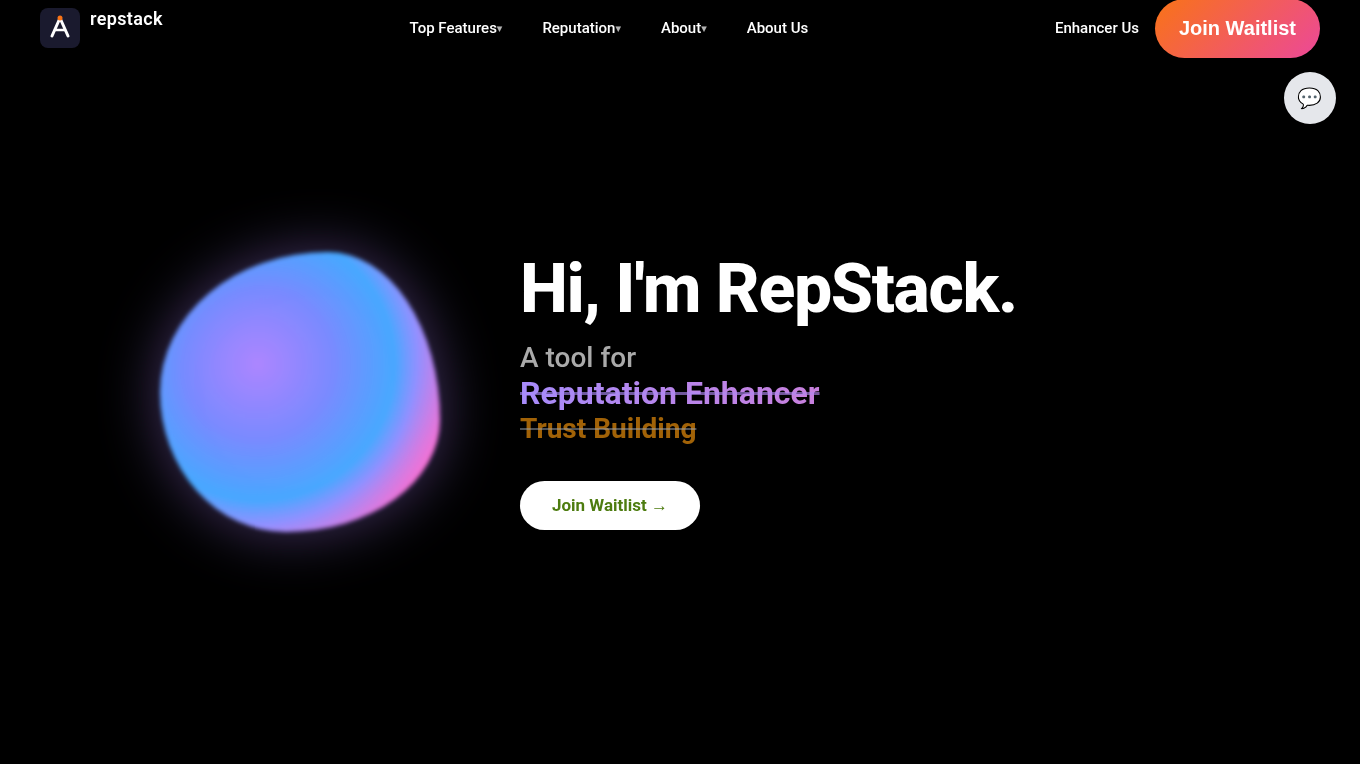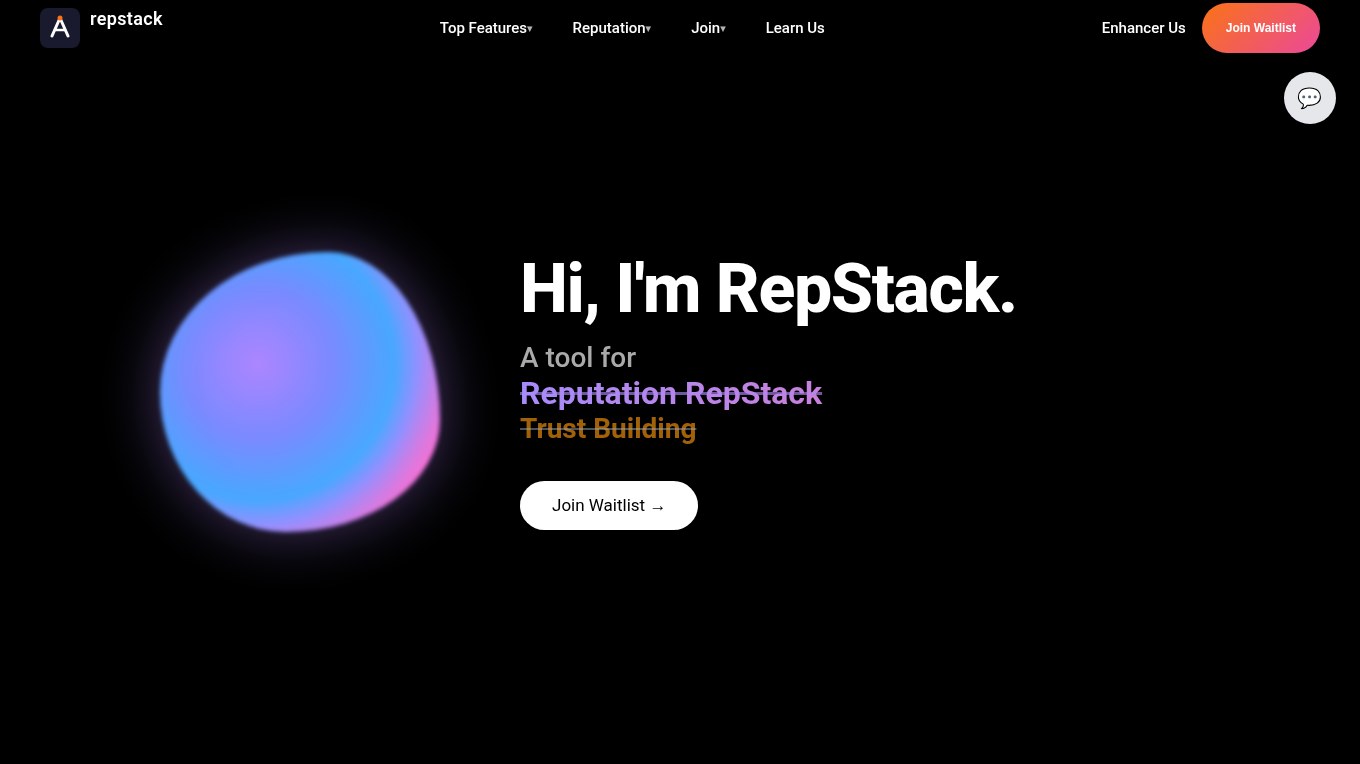--- a/index.html
+++ b/index.html
@@ -82,21 +82,21 @@
       cursor: pointer;
       text-decoration: none;
     }
 
     .join-btn {
       background: linear-gradient(135deg, #f97316, #ec4899);
       color: #fff;
       border: none;
       border-radius: 999px;
       padding: 18px 24px;
-      font-size: 12px;
+      font-size: 20px;
       font-weight: 600;
       cursor: pointer;
       white-space: nowrap;
     }
 
     
     .hero {
       min-height: 100vh;
       background: #000;
       display: flex;
@@ -185,26 +185,26 @@
 
     .hero-cta {
       margin-top: 36px;
     }
 
     .hero-btn {
       display: inline-flex;
       align-items: center;
       gap: 8px;
       background: #fff;
-      color: #000000;
+      color: #4d7c0f;
       border: none;
       border-radius: 999px;
       padding: 14px 32px;
       font-size: 17px;
-      font-weight: 400;
+      font-weight: 700;
       cursor: pointer;
       text-decoration: none;
       transition: background 0.15s;
     }
 
     
     .chat-bubble {
       position: fixed;
       top: 72px;
       right: 24px;
@@ -239,25 +239,25 @@
   <div class="nav-links">
     <a class="nav-link" href="#">
       <span>Top Features</span>
       <span class="chevron">▾</span>
     </a>
     <a class="nav-link" href="#">
       <span>Reputation</span>
       <span class="chevron">▾</span>
     </a>
     <a class="nav-link" href="#">
-      <span>Join</span>
+      <span>About</span>
       <span class="chevron">▾</span>
     </a>
     <a class="nav-link" href="#">
-      <span>Learn Us</span>
+      <span>About Us</span>
     </a>
   </div>
 
   <div class="nav-right">
     <a class="contact-link" href="#">Enhancer Us</a>
     <button class="join-btn">Join Waitlist</button>
   </div>
 </nav>
 
 <div class="chat-bubble">
@@ -268,21 +268,21 @@
   <div class="hero-content">
     <div class="blob-container">
       <div class="blob"></div>
     </div>
 
     <div class="hero-text">
       <h1 class="hero-title">Hi, I'm RepStack.</h1>
 
       <p class="hero-subtitle">
         <span>A tool for</span>
-        <span class="hero-subtitle-colored">Reputation RepStack</span>
+        <span class="hero-subtitle-colored">Reputation Enhancer</span>
         <span class="hero-subtitle-secondary">Trust Building</span>
       </p>
 
       <div class="hero-cta">
         <a class="hero-btn" href="#">Join Waitlist →</a>
       </div>
     </div>
   </div>
 </section>
 

